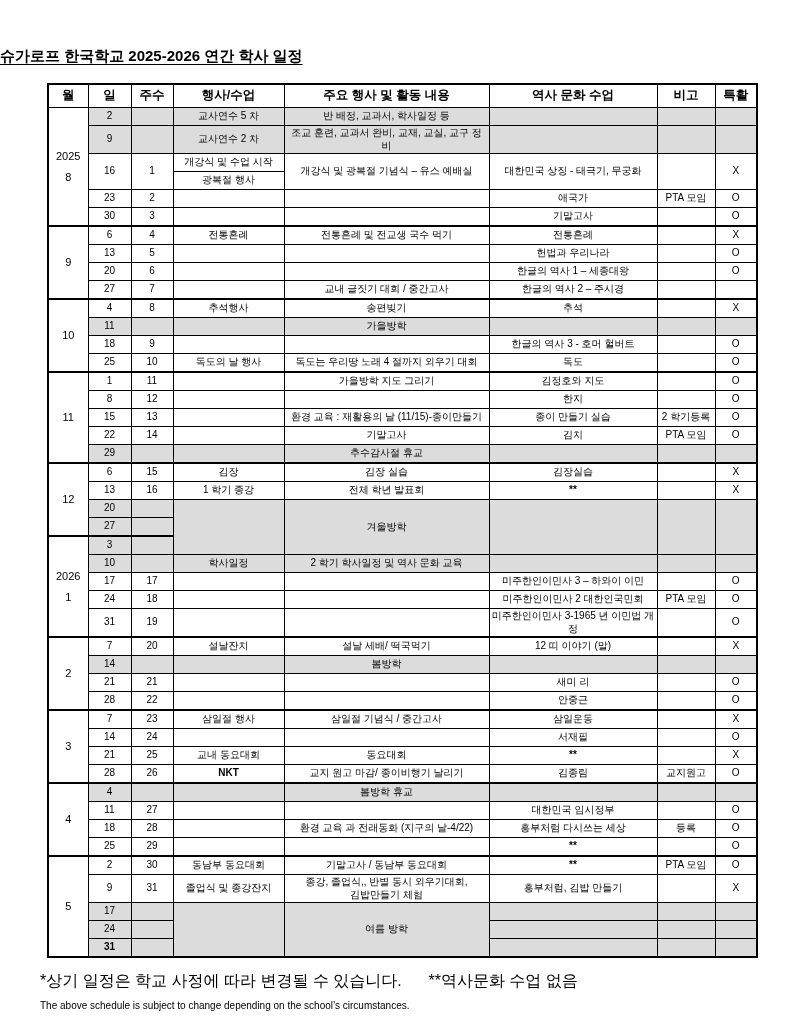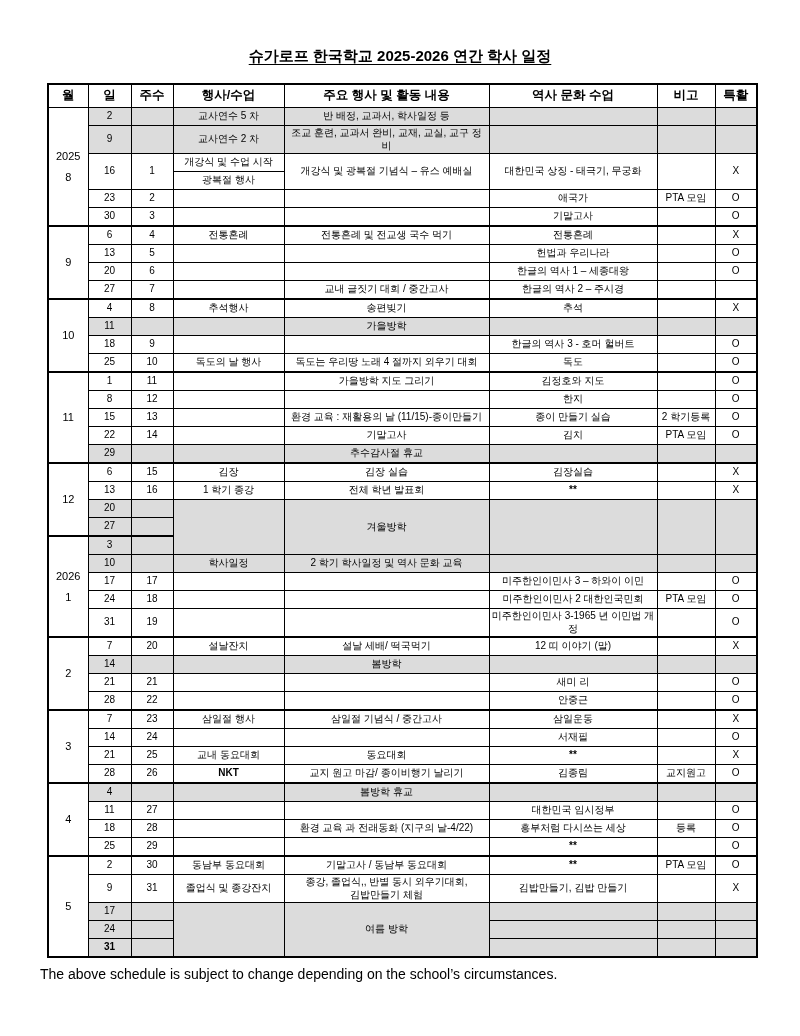--- a/index.html
+++ b/index.html
@@ -4,21 +4,21 @@
 <style>
   html,body { margin:0; padding:0; background:#ffffff; }
   body {
     width:800px; height:1036px;
     font-family:"Liberation Sans","DejaVu Sans",sans-serif;
     color:#000;
   }
   .page { position:relative; width:800px; height:1036px; overflow:hidden; }
   .title {
     margin:47px 0 17px 0;
-    text-align:center;
+    text-align:left;
     font-size:15px; font-weight:bold;
     text-decoration:underline;
     text-underline-offset:3px;
   }
   table.schedule {
     border-collapse:collapse;
     table-layout:fixed;
     margin-left:47px;
     width:709px;
     border:2px solid #000;
@@ -44,21 +44,21 @@
   .schedule td.mt { border-top:2px solid #000; }
   .schedule td.b  { font-weight:bold; }
   .schedule td.month { font-size:11px; line-height:1.9; }
   .note-kr {
     margin:13px 0 4px 40px;
     font-size:16px;
     white-space:pre-wrap;
   }
   .note-en {
     margin:8px 0 0 40px;
-    font-size:14px;
+    font-size:10px;
   }
 </style>
 </head>
 <body>
 
 <div class="page">
   <h1 class="title">슈가로프 한국학교 2025-2026 연간 학사 일정</h1>
 
   <table class="schedule">
     <colgroup>
@@ -448,21 +448,21 @@
           <td class="mt b">**</td>
           <td class="mt">PTA 모임</td>
           <td class="mt">O</td>
         </tr>
         <tr>
           <td>9</td>
           <td>31</td>
           <td>졸업식 및 종강잔치</td>
           <td>종강, 졸업식,, 반별 동시 외우기대회,
 김밥만들기 체험</td>
-          <td>김밥만들기, 김밥 만들기</td>
+          <td>흥부처럼, 김밥 만들기</td>
           <td></td>
           <td>X</td>
         </tr>
         <tr>
           <td class="sh">17</td>
           <td class="sh"></td>
           <td rowspan="3" class="sh"></td>
           <td rowspan="3" class="sh">여름 방학</td>
           <td class="sh"></td>
           <td class="sh"></td>
@@ -478,14 +478,15 @@
         <tr>
           <td class="sh b">31</td>
           <td class="sh"></td>
           <td class="sh"></td>
           <td class="sh"></td>
           <td class="sh"></td>
         </tr>
       </tbody>
   </table>
 
+  <p class="note-kr">*상기 일정은 학교 사정에 따라 변경될 수 있습니다.      **역사문화 수업 없음</p>
   <p class="note-en">The above schedule is subject to change depending on the school’s circumstances.</p>
 </div>
 
 </body></html>

